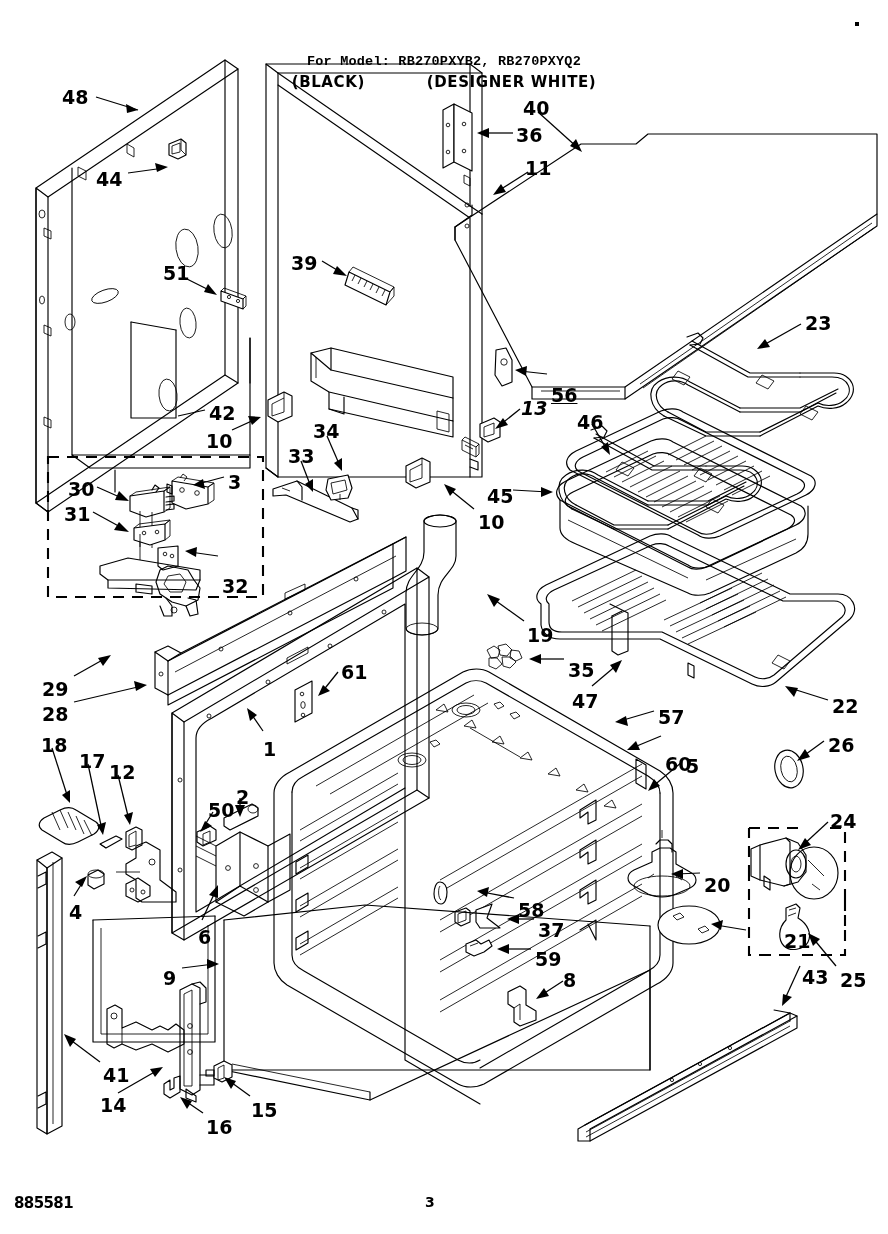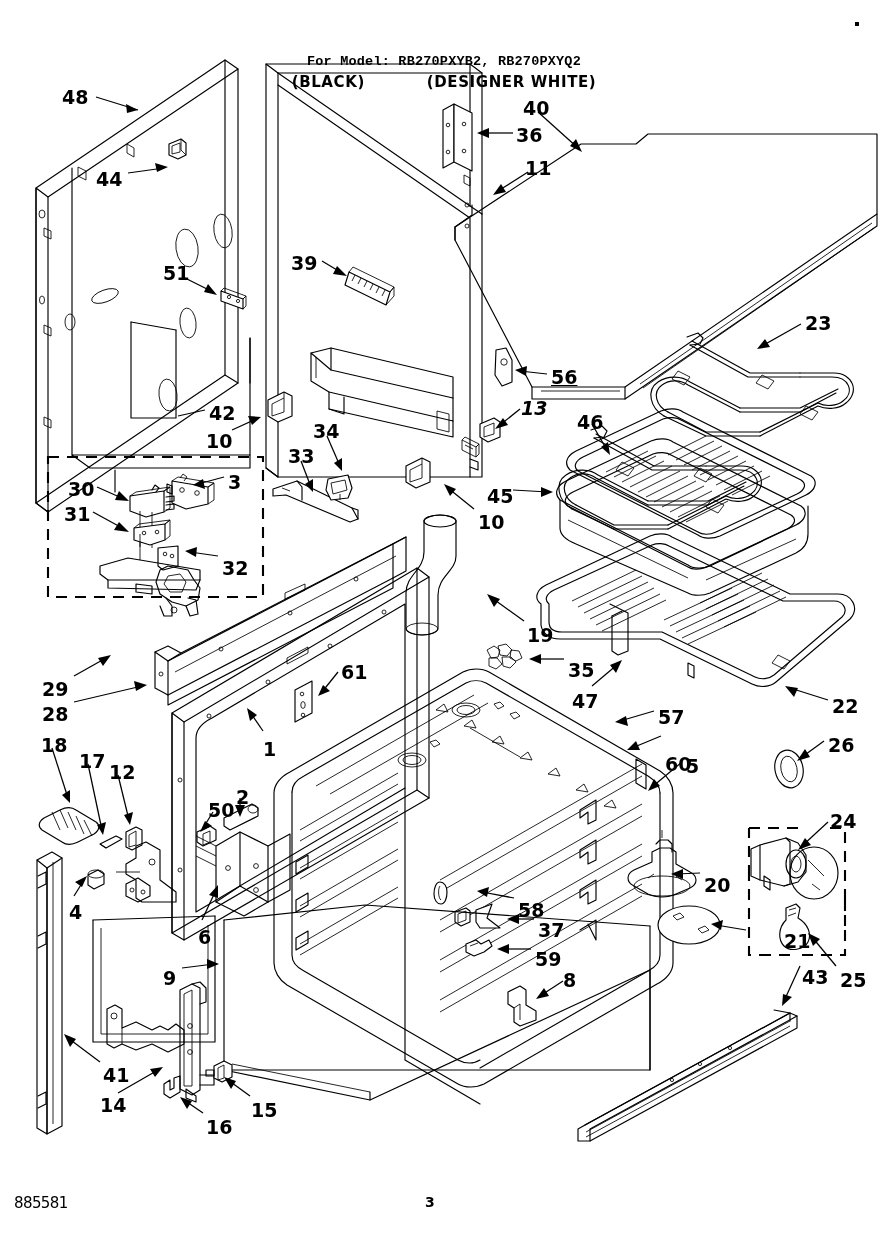--- a/index.html
+++ b/index.html
@@ -49,21 +49,21 @@
     font-family: "DejaVu Sans", sans-serif;
   }
   #variants .v1 { margin-right: 62px; }
 
   
   #footer-code {
     position: absolute;
     left: 14px;
     top: 1194px;
     font-size: 15px;
-    font-weight: normal;
+    font-weight: bold;
     font-family: "DejaVu Sans", sans-serif;
     letter-spacing: -0.6px;
     text-align: right;
   }
   #footer-page {
     position: absolute;
     left: 425px;
     top: 1194px;
     font-size: 14px;
     font-weight: bold;
@@ -875,34 +875,34 @@
   </svg>
 
   <div id="callout-layer">
       <div class="callout" style="left: 62px; top: 88px;">48</div>
       <div class="callout" style="left: 96px; top: 170px;">44</div>
       <div class="callout" style="left: 163px; top: 264px;">51</div>
       <div class="callout" style="left: 291px; top: 254px;">39</div>
       <div class="callout" style="left: 516px; top: 126px;">36</div>
       <div class="callout" style="left: 523px; top: 99px;">40</div>
       <div class="callout" style="left: 525px; top: 159px;">11</div>
-      <div class="callout" style="left: 551px; top: 368px; text-decoration: underline;">56</div>
+      <div class="callout" style="left: 551px; top: 386px; text-decoration: underline;">56</div>
       <div class="callout" style="left: 521px; top: 399px; font-style: italic;">13</div>
       <div class="callout" style="left: 805px; top: 314px;">23</div>
       <div class="callout" style="left: 577px; top: 413px;">46</div>
       <div class="callout" style="left: 487px; top: 487px;">45</div>
       <div class="callout" style="left: 209px; top: 404px;">42</div>
       <div class="callout" style="left: 206px; top: 432px;">10</div>
       <div class="callout" style="left: 313px; top: 422px;">34</div>
       <div class="callout" style="left: 288px; top: 447px;">33</div>
       <div class="callout" style="left: 478px; top: 513px;">10</div>
       <div class="callout" style="left: 228px; top: 473px;">3</div>
       <div class="callout" style="left: 68px; top: 480px;">30</div>
       <div class="callout" style="left: 64px; top: 505px;">31</div>
-      <div class="callout" style="left: 222px; top: 559px;">32</div>
+      <div class="callout" style="left: 222px; top: 577px;">32</div>
       <div class="callout" style="left: 527px; top: 626px;">19</div>
       <div class="callout" style="left: 568px; top: 661px;">35</div>
       <div class="callout" style="left: 572px; top: 692px;">47</div>
       <div class="callout" style="left: 832px; top: 697px;">22</div>
       <div class="callout" style="left: 42px; top: 680px;">29</div>
       <div class="callout" style="left: 42px; top: 705px;">28</div>
       <div class="callout" style="left: 341px; top: 663px; text-align: center;">61</div>
       <div class="callout" style="left: 263px; top: 740px;">1</div>
       <div class="callout" style="left: 658px; top: 708px;">57</div>
       <div class="callout" style="left: 665px; top: 731px; margin-top: 24px;">60</div>

